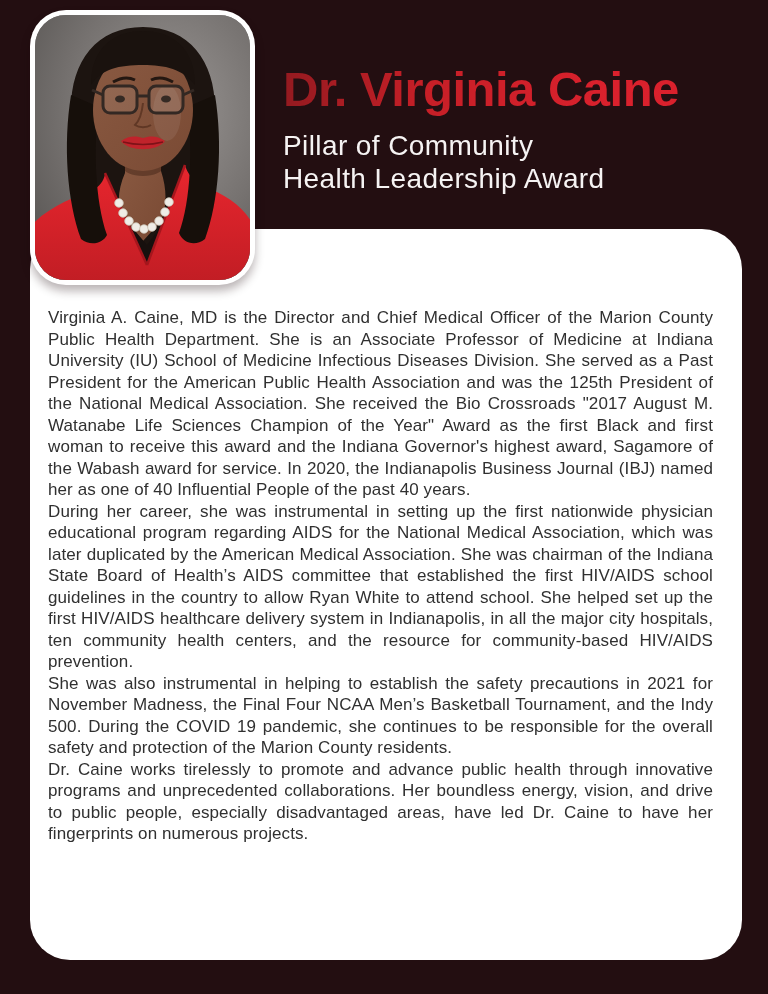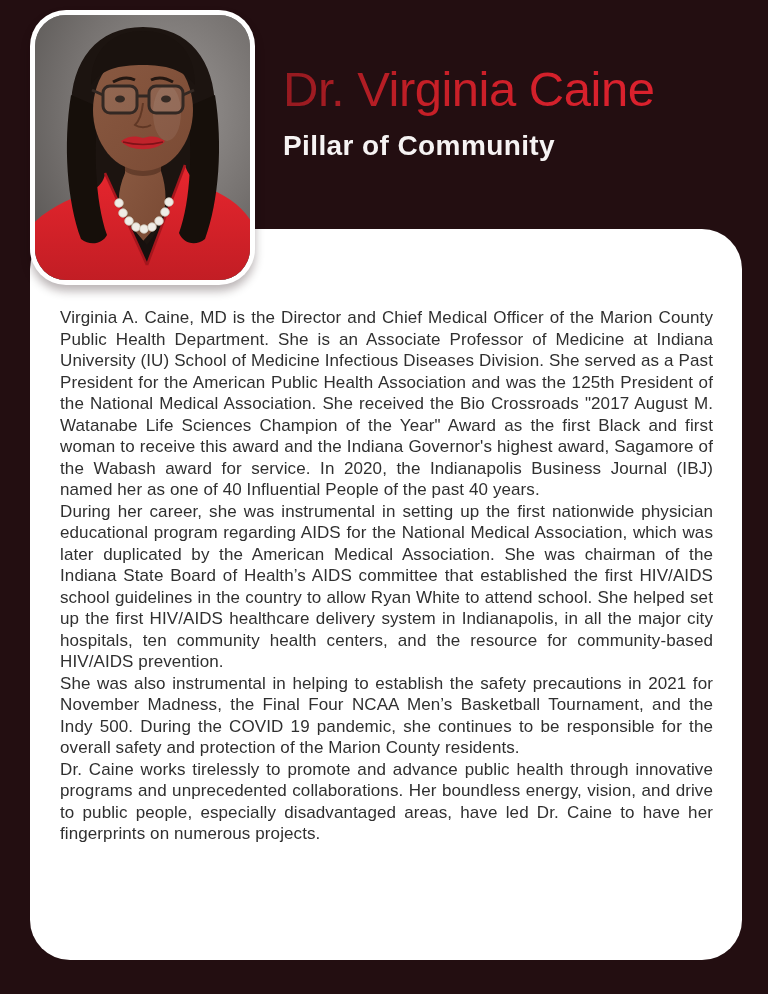--- a/index.html
+++ b/index.html
@@ -21,21 +21,21 @@
   }
   .panel {
     position: absolute;
     left: 30px;
     top: 229px;
     width: 712px;
     height: 731px;
     background: #ffffff;
     border-radius: 40px;
     box-sizing: border-box;
-    padding: 78px 29px 0 30px;
+    padding: 78px 29px 0 18px;
   }
   .bio {
     margin: 0;
     font-size: 17px;
     line-height: 21.5px;
     color: #303030;
     text-align: justify;
     letter-spacing: 0.1px;
   }
   .photo-card {
@@ -65,40 +65,40 @@
   .header-text {
     position: absolute;
     left: 283px;
     top: 62px;
     width: 470px;
   }
   .name {
     margin: 0;
     font-size: 49px;
     line-height: 54px;
-    font-weight: normal;
+    font-weight: bold;
     letter-spacing: -0.5px;
     color: #cf202a;
     white-space: nowrap;
   }
   @supports ((-webkit-background-clip: text) or (background-clip: text)) {
     .name {
       background: linear-gradient(90deg, #941a20 0%, #c61f27 30%, #da212d 70%, #d8202c 100%);
       -webkit-background-clip: text;
       background-clip: text;
       color: transparent;
     }
   }
   .award {
     margin-top: 13px;
     font-size: 28px;
     line-height: 33px;
     color: #f6f3f3;
     letter-spacing: 0.4px;
-    font-weight: bold;
+    font-weight: normal;
   }
 </style>
 </head>
 <body>
 
 <div class="page">
 
   <div class="panel">
     <p class="bio">Virginia A. Caine, MD is the Director and Chief Medical Officer of the Marion County Public Health Department. She is an Associate Professor of Medicine at Indiana University (IU) School of Medicine Infectious Diseases Division. She served as a Past President for the American Public Health Association and was the 125th President of the National Medical Association. She received the Bio Crossroads "2017 August M. Watanabe Life Sciences Champion of the Year" Award as the first Black and first woman to receive this award and the Indiana Governor's highest award, Sagamore of the Wabash award for service. In 2020, the Indianapolis Business Journal (IBJ) named her as one of 40 Influential People of the past 40 years.</p>
     <p class="bio">During her career, she was instrumental in setting up the first nationwide physician educational program regarding AIDS for the National Medical Association, which was later duplicated by the American Medical Association. She was chairman of the Indiana State Board of Health’s AIDS committee that established the first HIV/AIDS school guidelines in the country to allow Ryan White to attend school. She helped set up the first HIV/AIDS healthcare delivery system in Indianapolis, in all the major city hospitals, ten community health centers, and the resource for community-based HIV/AIDS prevention.</p>
@@ -176,16 +176,17 @@
           <circle cx="134" cy="187" r="4.3"></circle>
         </g>
       </svg>
     </div>
   </div>
 
   <div class="header-text">
     <h1 class="name">Dr. Virginia Caine</h1>
     <div class="award">
       <div>Pillar of Community</div>
+      <div>Health Leadership Award</div>
     </div>
   </div>
 
 </div>
 
 </body></html>

